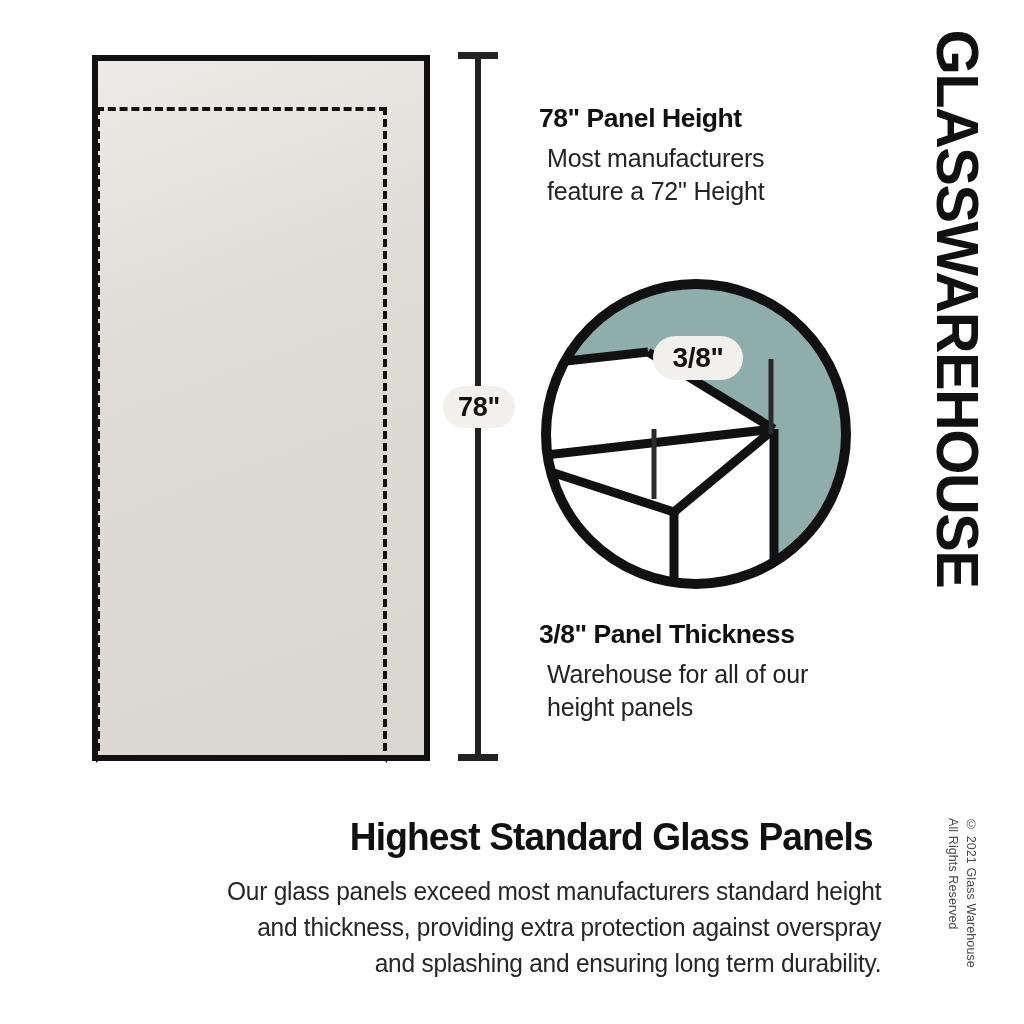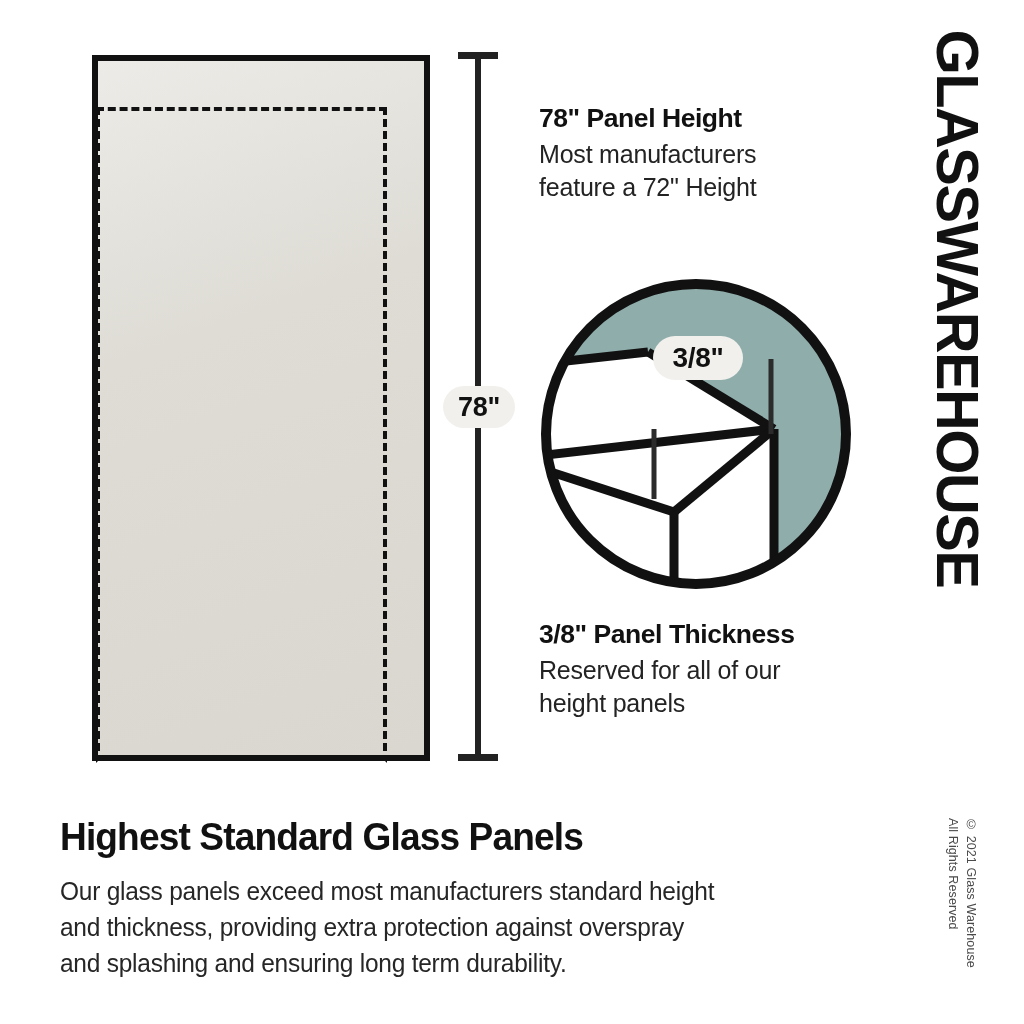--- a/index.html
+++ b/index.html
@@ -103,21 +103,21 @@
     font-weight: bold;
     letter-spacing: -0.45px;
     color: #111111;
     margin: 0 0 4px 0;
     line-height: 1.22;
   }
   .callout-body {
     font-size: 25px;
     line-height: 1.32;
     color: #232323;
-    margin: 0;
+    margin: 8px;
     letter-spacing: -0.2px;
     font-weight: 350;
   }
 
   
   .circle-detail {
     position: absolute;
     left: 536px;
     top: 274px;
     width: 320px;
@@ -129,23 +129,24 @@
     left: 653px;
     top: 336px;
     width: 90px;
     height: 44px;
     font-size: 28px;
   }
 
   
   .bottom-block {
     position: absolute;
-    left: 60px;
+    left: 70px;
     top: 816px;
     width: 845px;
+    text-align: right;
   }
   .bottom-heading {
     font-size: 39px;
     font-weight: bold;
     letter-spacing: -0.9px;
     color: #111111;
     margin: 0 0 14px 0;
     line-height: 1.1;
     transform: scaleX(0.95);
     transform-origin: left center;
@@ -260,21 +261,21 @@
       </g>
 
       <circle cx="160" cy="160" r="150" fill="none" stroke="#111111" stroke-width="10"></circle>
     </svg>
   </div>
   <div class="pill pill-38">3/8"</div>
 
   <div class="callout callout-bottom">
     <p class="callout-title">3/8" Panel Thickness</p>
     <p class="callout-body">
-      <span>Reserved for all of our</span><br>
+      <span>Warehouse for all of our</span><br>
       <span>height panels</span>
     </p>
   </div>
 
   <div class="bottom-block">
     <h1 class="bottom-heading">Highest Standard Glass Panels</h1>
     <p class="bottom-para">
       <span>Our glass panels exceed most manufacturers standard height</span><br>
       <span>and thickness, providing extra protection against overspray</span><br>
       <span>and splashing and ensuring long term durability.</span>

